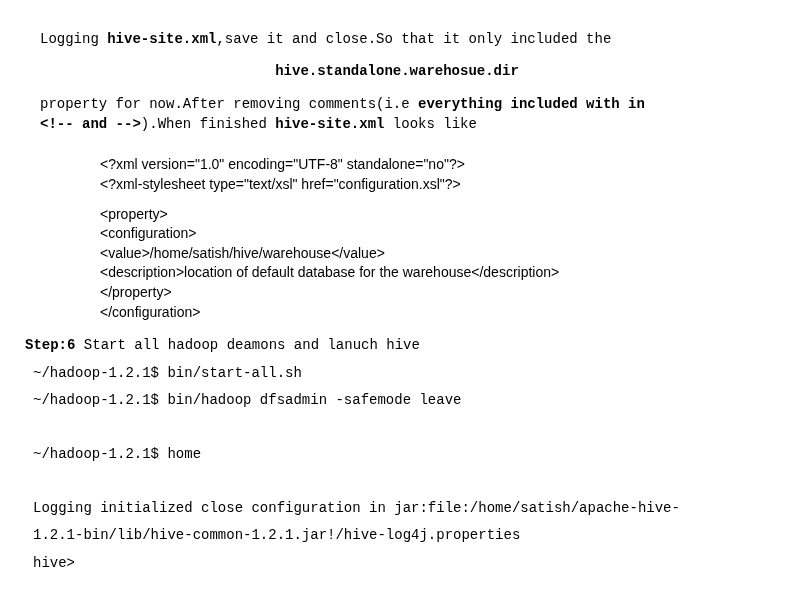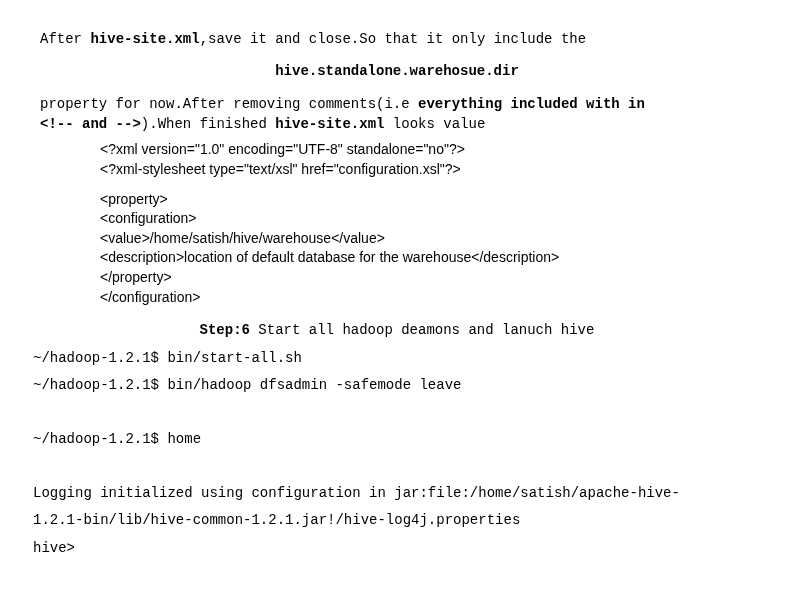--- a/index.html
+++ b/index.html
@@ -9,45 +9,45 @@
     font-size: 14px;
     line-height: 1.4;
     background: #fff;
     color: #000;
     width: 794px;
     height: 595px;
     box-sizing: border-box;
   }
   .para1 { margin-left: 15px; }
   .centered { text-align: center; font-weight: bold; margin: 12px 0 14px 0; }
-  .para2 { margin-left: 15px; margin-bottom: 6px; }
+  .para2 { margin-left: 15px; margin-bottom: 21px; }
   .xml-block {
     font-family: Arial, Helvetica, sans-serif;
     margin-left: 75px;
     margin-top: 6px;
     margin-bottom: 14px;
   }
   .cmd { margin: 8px; }
-  .step { margin-top: 10px; margin-bottom: 4px; text-align: center; }
+  .step { margin-top: 10px; margin-bottom: 4px; }
   .bold { font-weight: bold; }
   .spacer { height: 18px; }
   .small-spacer { height: 10px; }
 </style>
 </head>
 <body>
 
 <div class="para1">
-  <span>After </span><span class="bold">hive-site.xml</span><span>,save it and close.So that it only include the</span>
+  <span>Logging </span><span class="bold">hive-site.xml</span><span>,save it and close.So that it only included the</span>
 </div>
 
 <div class="centered">hive.standalone.warehosue.dir</div>
 
 <div class="para2">
   <span>property for now.After removing comments(i.e </span><span class="bold">everything included with in</span><br>
-  <span class="bold">&lt;!--  and --&gt;</span><span>).When finished </span><span class="bold">hive-site.xml</span><span> looks value</span>
+  <span class="bold">&lt;!--  and --&gt;</span><span>).When finished </span><span class="bold">hive-site.xml</span><span> looks like</span>
 </div>
 
 <div class="xml-block">
   <div>&lt;?xml version="1.0" encoding="UTF-8" standalone="no"?&gt;</div>
   <div>&lt;?xml-stylesheet type="text/xsl" href="configuration.xsl"?&gt;</div>
   <div class="small-spacer"></div>
   <div> &lt;property&gt;</div>
   <div>&lt;configuration&gt;</div>
   <div>  &lt;value&gt;/home/satish/hive/warehouse&lt;/value&gt;</div>
   <div>  &lt;description&gt;location of default database for the warehouse&lt;/description&gt;</div>
@@ -57,15 +57,15 @@
 
 <div class="step">
   <span class="bold">Step:6</span><span> Start all hadoop deamons and lanuch hive</span>
 </div>
 
 <div class="cmd">~/hadoop-1.2.1$ bin/start-all.sh</div>
 <div class="cmd">~/hadoop-1.2.1$ bin/hadoop dfsadmin -safemode leave</div>
 <div class="spacer"></div>
 <div class="cmd">~/hadoop-1.2.1$ home</div>
 <div class="spacer"></div>
-<div class="cmd">Logging initialized using configuration in jar:file:/home/satish/apache-hive-</div>
+<div class="cmd">Logging initialized close configuration in jar:file:/home/satish/apache-hive-</div>
 <div class="cmd">1.2.1-bin/lib/hive-common-1.2.1.jar!/hive-log4j.properties</div>
 <div class="cmd">hive&gt;</div>
 
 </body></html>

